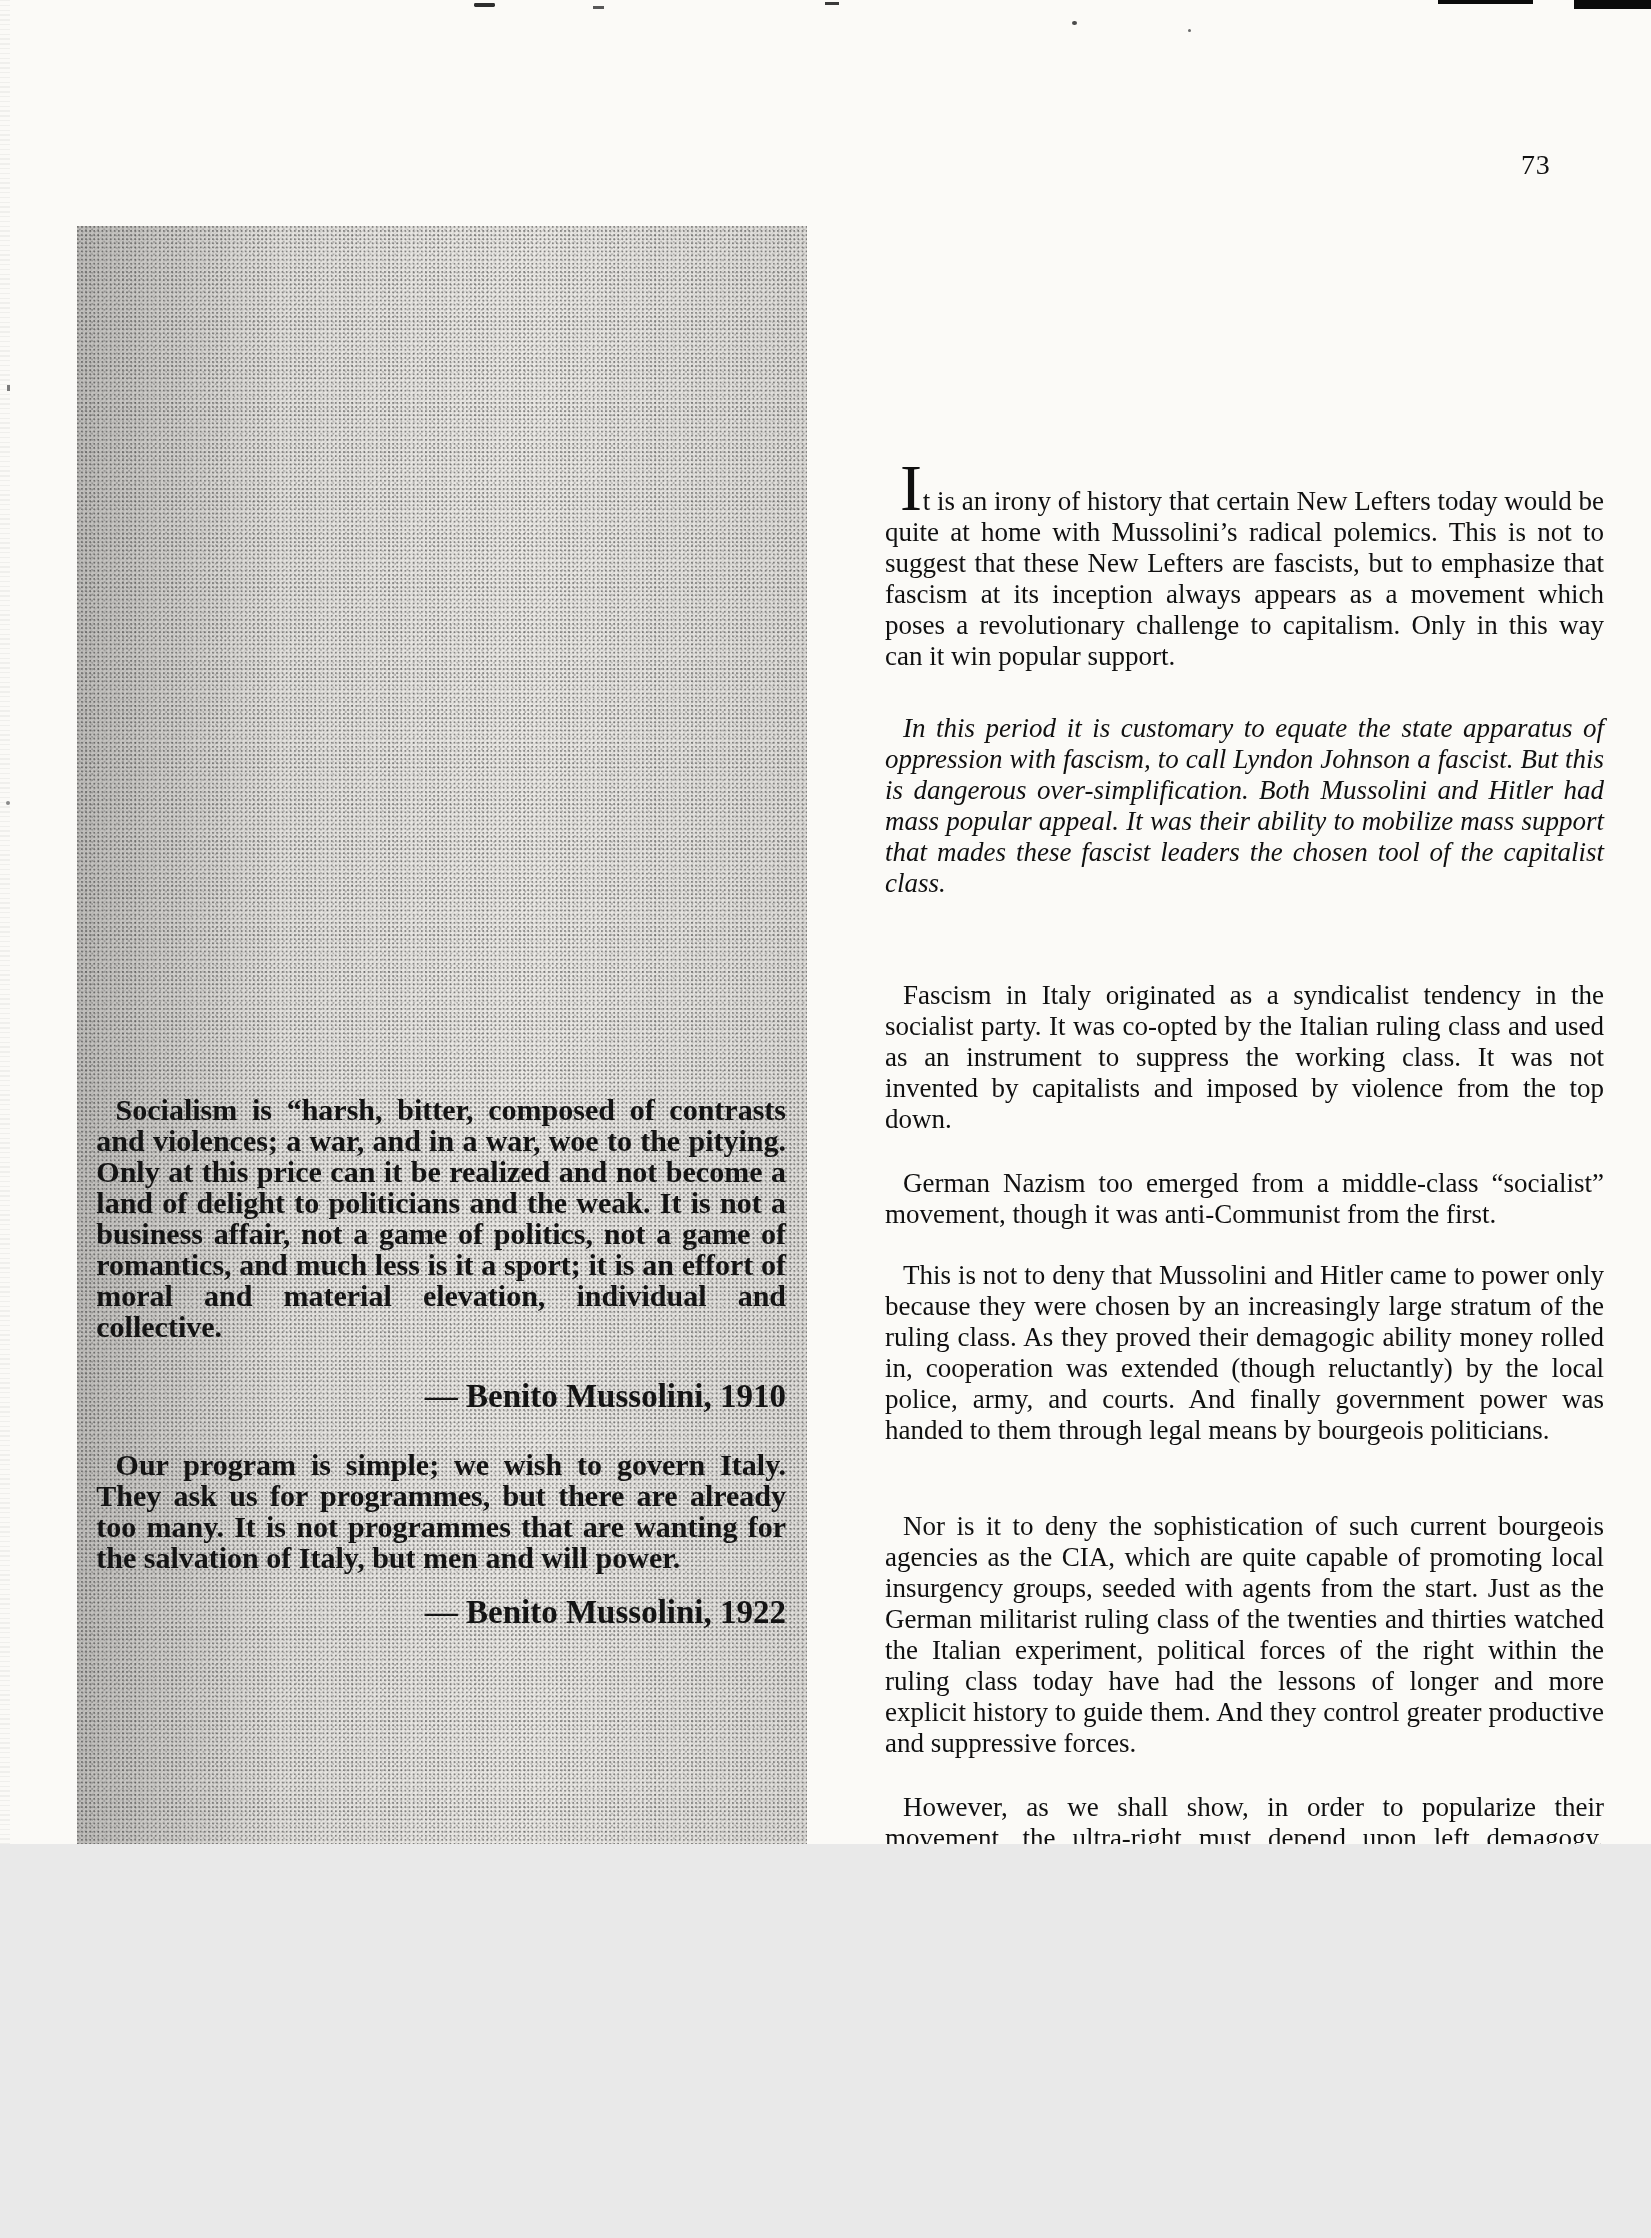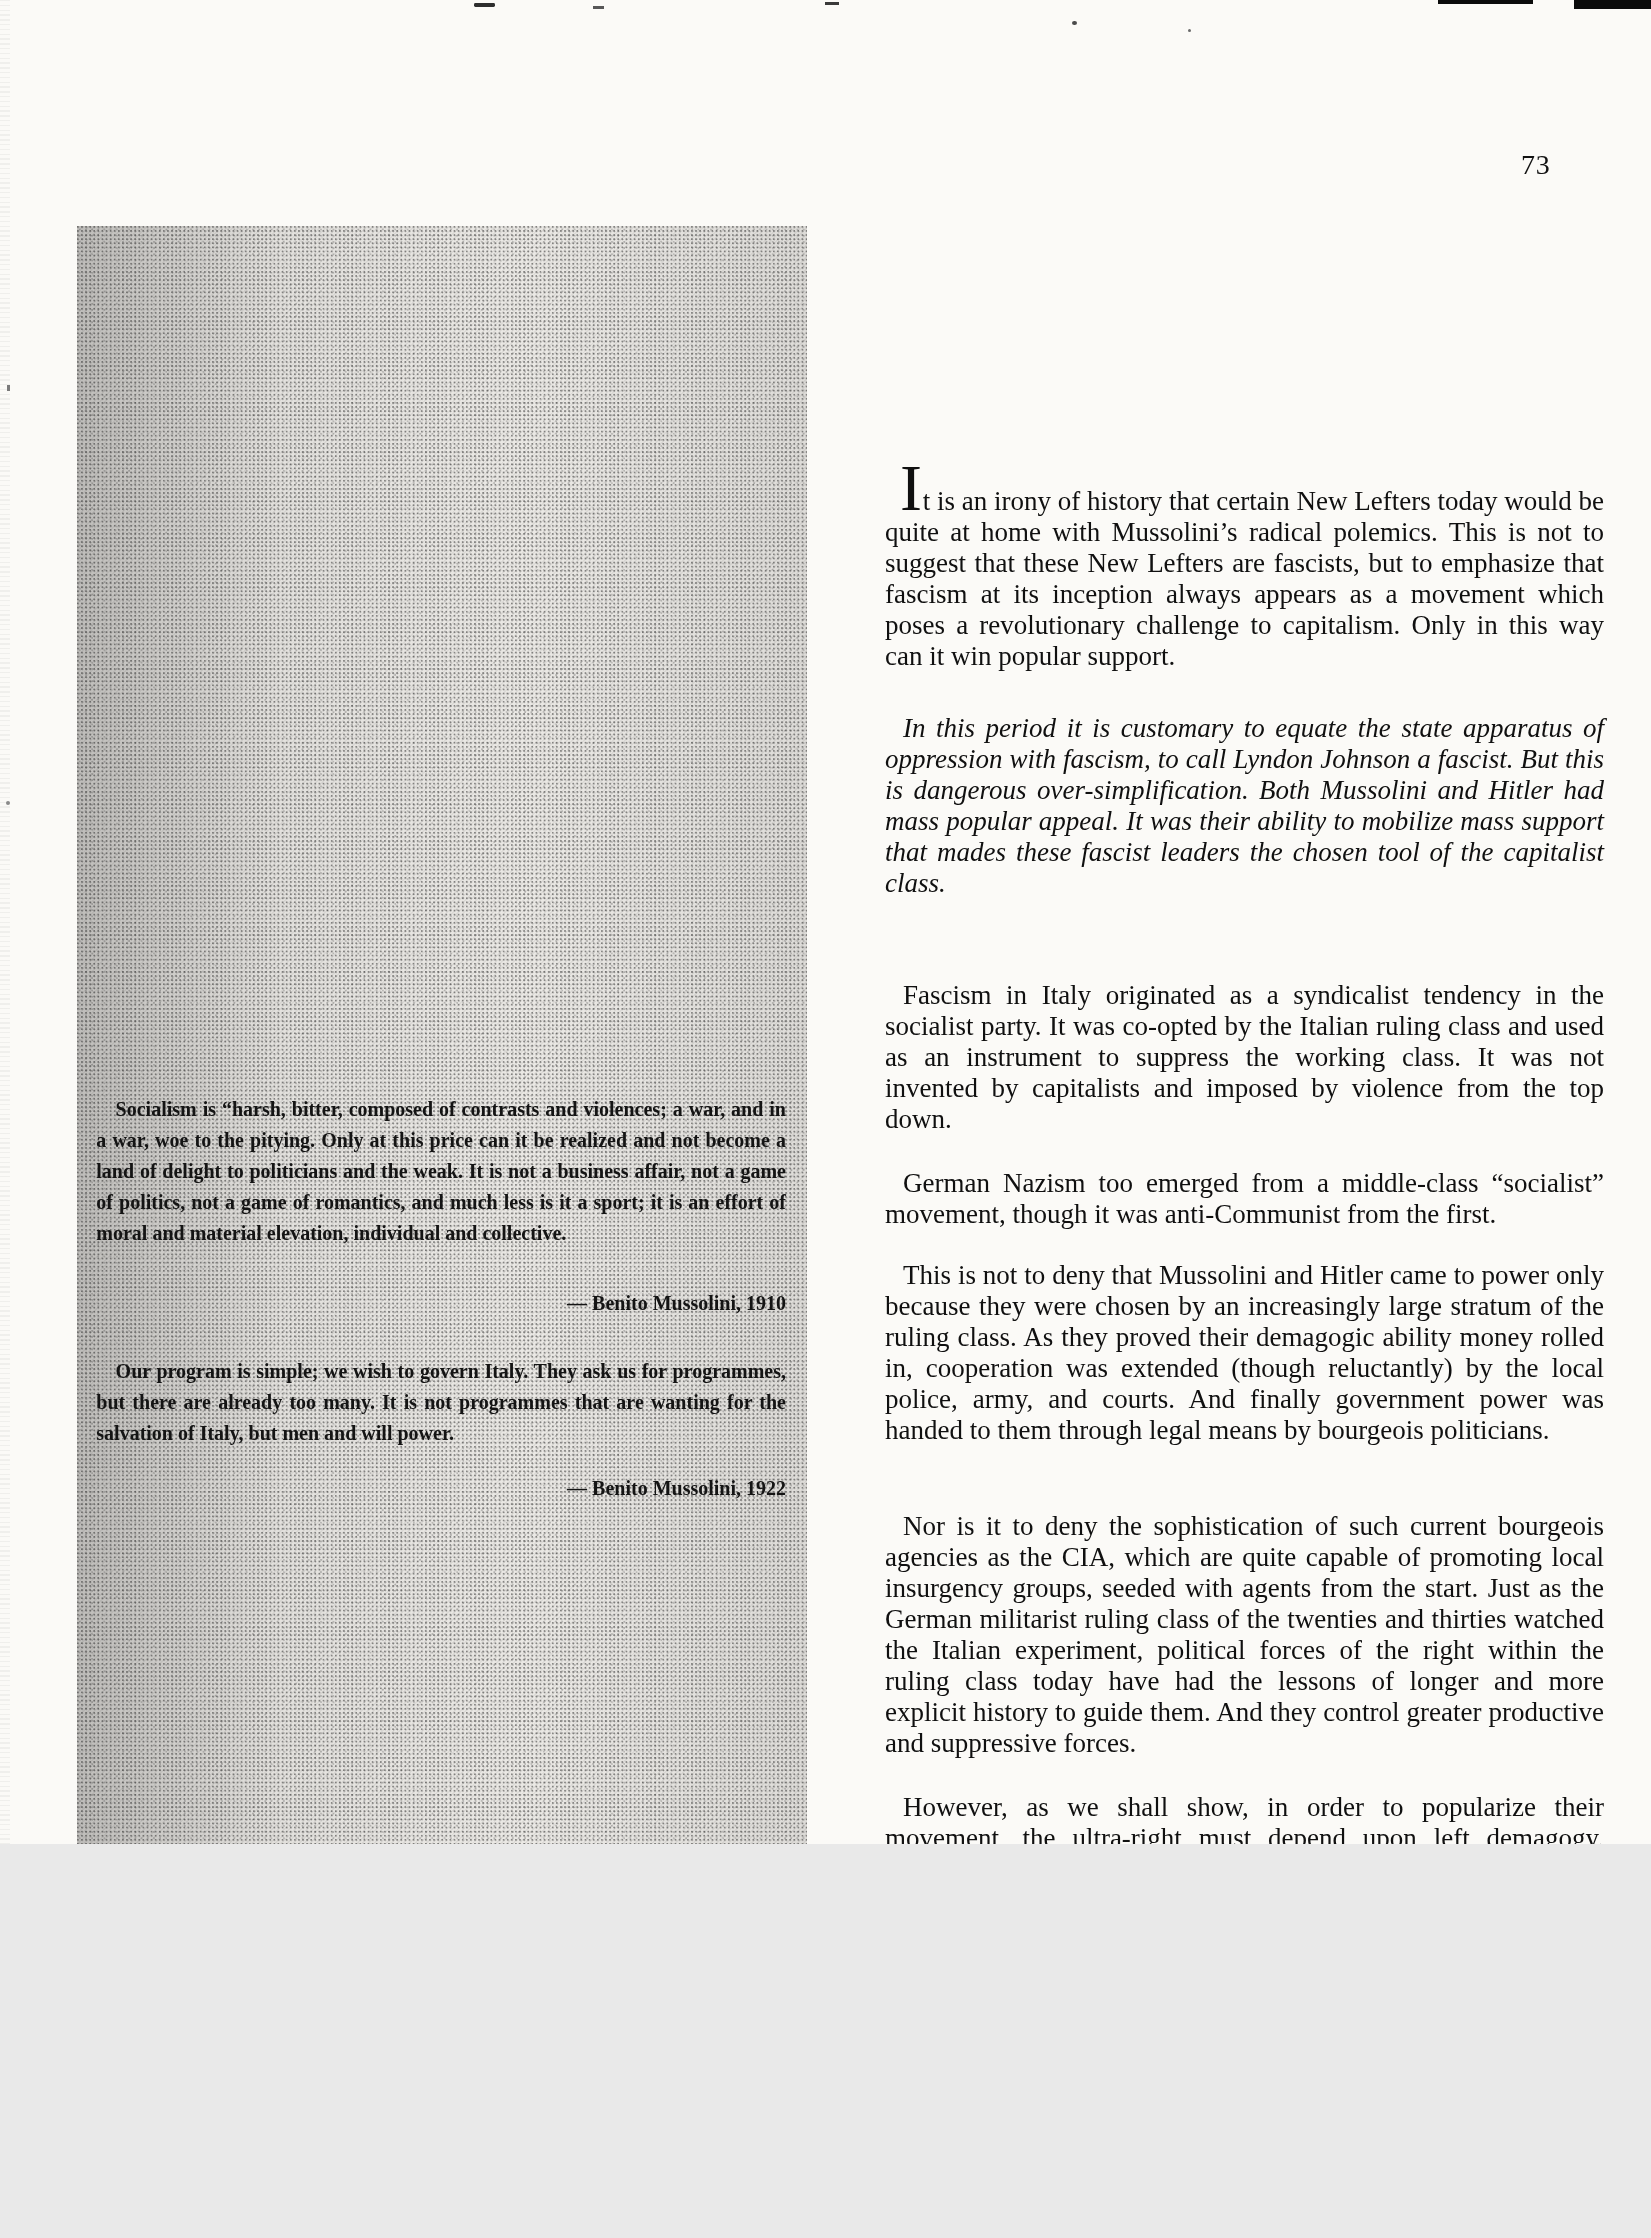--- a/index.html
+++ b/index.html
@@ -61,31 +61,31 @@
   .quote-content {
     position: absolute;
     top: 868px;
     left: 0;
     width: 100%;
     box-sizing: border-box;
     padding: 0 21px 0 19.3px;
   }
   .quote {
     margin: 0;
-    font-size: 20px;
+    font-size: 30px;
     line-height: 31px;
     font-weight: bold;
     text-align: justify;
     text-indent: 19.3px;
     color: #141414;
   }
   .quote.q2 { margin-top: 37px; }
   .attribution {
     margin: 39px 0 0 0;
-    font-size: 20px;
+    font-size: 33px;
     line-height: 31px;
     font-weight: bold;
     text-align: right;
     color: #141414;
   }
   .attribution.a2 { margin-top: 24px; }
 
   
   .main-column {
     position: absolute;

